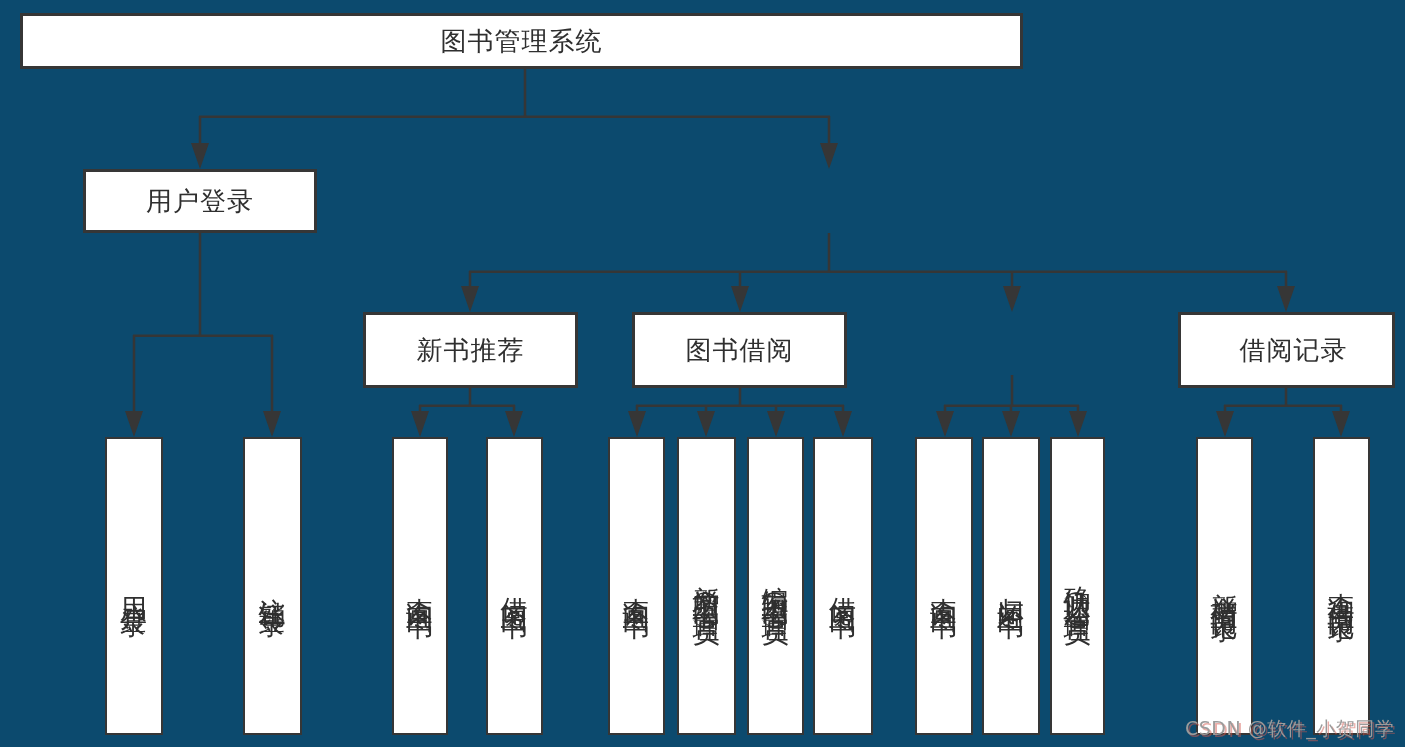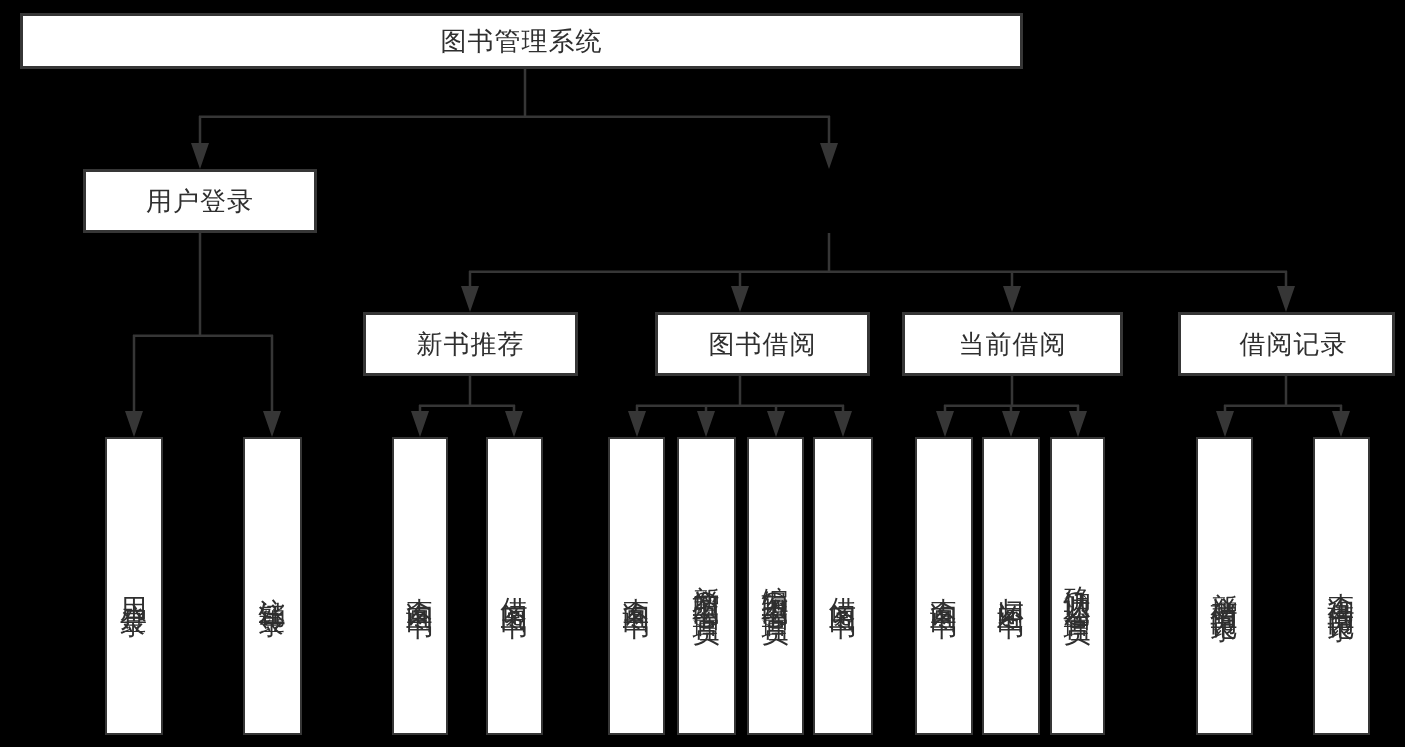--- a/index.html
+++ b/index.html
@@ -1,26 +1,26 @@
 <!DOCTYPE html>
 <html><head>
 <meta charset="utf-8">
 <style>
   html,body{margin:0;padding:0;background:#ffffff;}
   body{width:1405px;height:747px;position:relative;overflow:hidden;
        font-family:"DejaVu Sans","Liberation Sans",sans-serif;}
-  .stage{position:absolute;left:0;top:0;width:1405px;height:747px;background:#000000;}
+  .stage{position:absolute;left:0;top:0;width:1405px;height:747px;background:#0c4a6e;}
   svg.wires{position:absolute;left:0;top:0;pointer-events:none;}
   .box{position:absolute;background:#ffffff;box-sizing:border-box;
        display:flex;align-items:center;justify-content:center;
        color:#2f2f2f;}
   .hbox{border:3px solid #363636;font-size:26px;letter-spacing:1px;white-space:nowrap;}
   .root{left:20px;top:13px;width:1003px;height:56px;}
   .lvl2{top:169px;height:64px;}
-  .lvl3{top:312px;height:64px;}
+  .lvl3{top:312px;height:76px;}
   .leaf{top:437px;height:298px;border:2px solid #363636;}
   .vtext{writing-mode:vertical-rl;text-orientation:mixed;
          font-size:27px;line-height:1;letter-spacing:5px;color:#2f2f2f;}
   .watermark{position:absolute;left:1185px;top:716px;z-index:10;
              font-size:19px;letter-spacing:0.5px;white-space:nowrap;
              color:#9b9b9b;text-shadow:2px 2px 0 rgba(213,90,80,0.50);}
 </style>
 </head>
 <body>
 
@@ -52,25 +52,22 @@
     <span>图书管理系统</span>
   </div>
 
   <div class="box hbox lvl2" style="left:83px;width:234px;">
     <span>用户登录</span>
   </div>
 
   <div class="box hbox lvl3" style="left:363px;width:215px;">
     <span>新书推荐</span>
   </div>
-  <div class="box hbox lvl3" style="left:655px;width:215px;align-items:center;">
+  <div class="box hbox lvl3" style="left:632px;width:215px;align-items:center;">
     <span>图书借阅</span>
-  </div>
-  <div class="box hbox lvl3" style="left:902px;width:221px;">
-    <span>当前借阅</span>
   </div>
   <div class="box hbox lvl3" style="left:1178px;width:217px;padding-left:14px;">
     <span>借阅记录</span>
   </div>
 
   <div class="box leaf" style="left:105px;width:58px;">
     <span class="vtext">用户登录</span>
   </div>
   <div class="box leaf" style="left:243px;width:59px;">
     <span class="vtext">注销登录</span>
@@ -106,14 +103,15 @@
     <span class="vtext">确认归还（管理员）</span>
   </div>
 
   <div class="box leaf" style="left:1196px;width:57px;">
     <span class="vtext">新增借阅记录</span>
   </div>
   <div class="box leaf" style="left:1313px;width:57px;">
     <span class="vtext">查询借阅记录</span>
   </div>
 
+  <div class="watermark">CSDN @软件_小贺同学</div>
 
 </div>
 
 </body></html>

